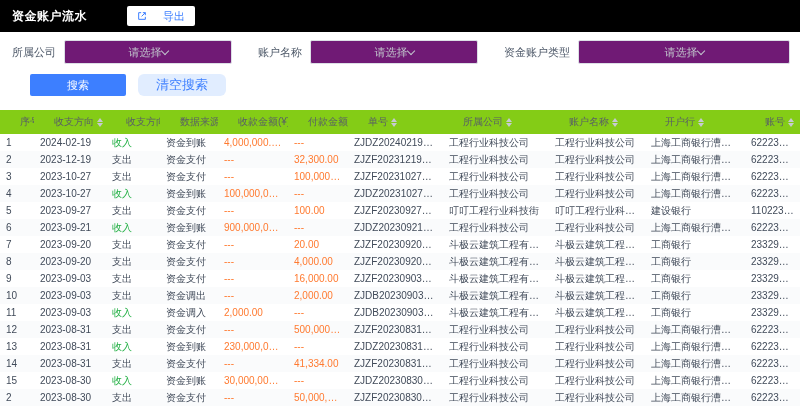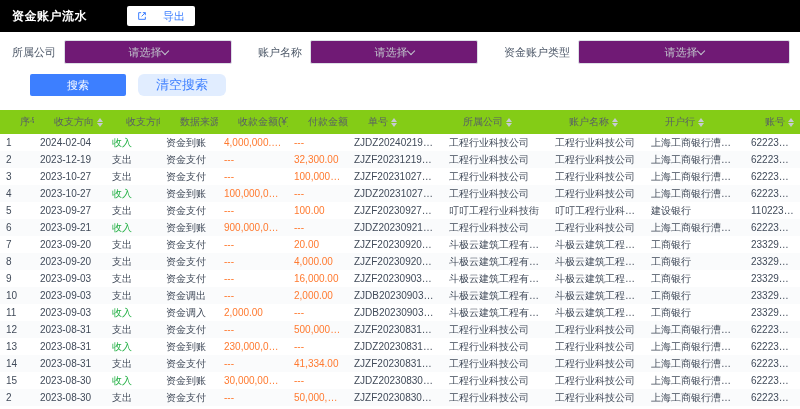--- a/index.html
+++ b/index.html
@@ -208,21 +208,21 @@
                   <i class="cu"></i>
                   <i class="cd"></i>
                 </span>
               </span>
             </th>
           </tr>
         </thead>
       <tbody id="tbody">
           <tr>
             <td>1</td>
-            <td>2024-02-04</td>
+            <td>2024-02-19</td>
             <td class="income">收入</td>
             <td>资金到账</td>
             <td class="amount">4,000,000.00</td>
             <td class="amount">---</td>
             <td>ZJDZ20240219001</td>
             <td>工程行业科技公司</td>
             <td>工程行业科技公司</td>
             <td>上海工商银行漕河泾支行</td>
             <td>622230111</td>
           </tr>

